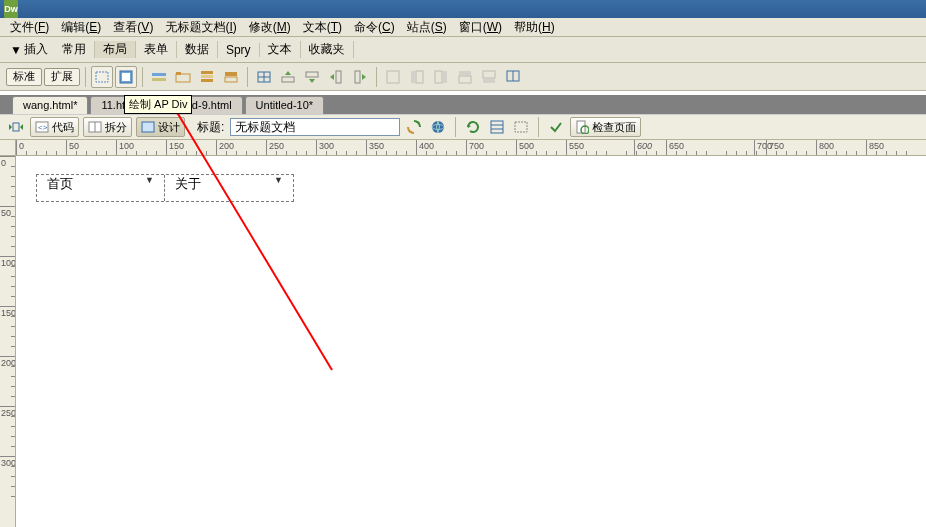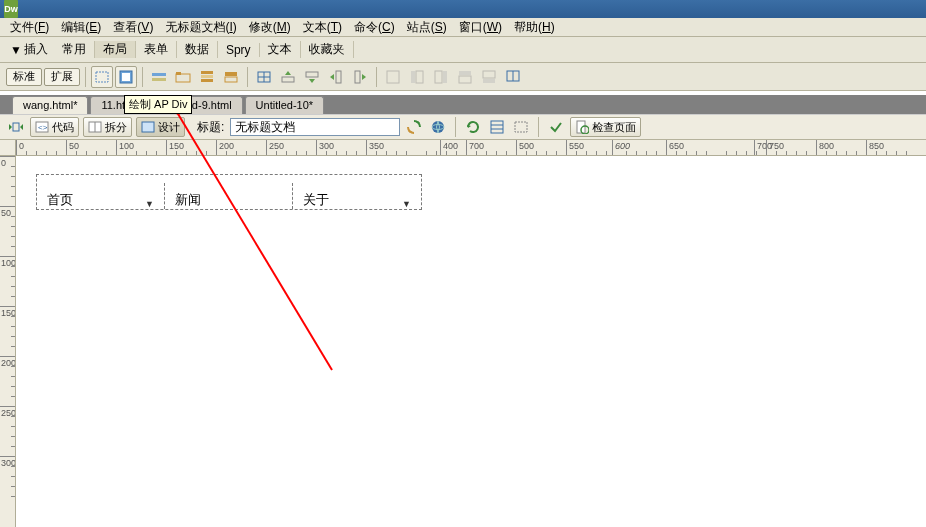--- a/index.html
+++ b/index.html
@@ -48,21 +48,21 @@
 .ruler-h .tick { position: absolute; top: 0; height: 16px; border-left: 1px solid #888; }
 .ruler-h .tick span { position: absolute; top: 1px; left: 2px; }
 .ruler-v { width: 16px; background: #efece0; border-right: 1px solid #b0ad97; position: absolute; left: 0; top: 16px; bottom: 0; overflow: hidden; font-size: 9px; color: #555; }
 .ruler-v .tick { position: absolute; left: 0; width: 16px; border-top: 1px solid #888; }
 .ruler-v .tick span { position: absolute; left: 1px; top: 1px; }
 .ruler-corner { width: 16px; height: 16px; background: #efece0; border-right: 1px solid #b0ad97; border-bottom: 1px solid #b0ad97; position: absolute; left: 0; top: 0; }
 .page { position: absolute; left: 16px; top: 16px; right: 0; bottom: 0; background: #fff; }
 
 
 .spry-menu { position: absolute; left: 20px; top: 18px; display: flex; border: 1px dashed #7a7a7a; }
-.spry-item { width: 128px; height: 26px; border-right: 1px dashed #7a7a7a; display: flex; align-items: flex-end; justify-content: space-between; padding: 0 10px; font-size: 13px; cursor: pointer; margin-top: 8px; }
+.spry-item { width: 128px; height: 26px; border-right: 1px dashed #7a7a7a; display: flex; align-items: flex-start; justify-content: space-between; padding: 0 10px; font-size: 13px; cursor: pointer; }
 .spry-item:last-child { border-right: none; }
 .spry-item .arrow { font-size: 9px; color: #333; }
 
 
 .red-line { position: absolute; pointer-events: none; z-index: 40; }
 
 svg.ic { width: 16px; height: 16px; }
 </style>
 </head>
 <body>
@@ -345,21 +345,21 @@
       <div class="tick" style="left: 320px; height: 5px; top: 11px;"></div>
       <div class="tick" style="left: 330px; height: 5px; top: 11px;"></div>
       <div class="tick" style="left: 340px; height: 5px; top: 11px;"></div>
       <div class="tick" style="left: 350px;">
         <span>350</span>
       </div>
       <div class="tick" style="left: 360px; height: 5px; top: 11px;"></div>
       <div class="tick" style="left: 370px; height: 5px; top: 11px;"></div>
       <div class="tick" style="left: 380px; height: 5px; top: 11px;"></div>
       <div class="tick" style="left: 390px; height: 5px; top: 11px;"></div>
-      <div class="tick" style="left: 424px;">
+      <div class="tick" style="left: 400px;">
         <span>400</span>
       </div>
       <div class="tick" style="left: 410px; height: 5px; top: 11px;"></div>
       <div class="tick" style="left: 420px; height: 5px; top: 11px;"></div>
       <div class="tick" style="left: 430px; height: 5px; top: 11px;"></div>
       <div class="tick" style="left: 440px; height: 5px; top: 11px;"></div>
       <div class="tick" style="left: 450px;">
         <span>700</span>
       </div>
       <div class="tick" style="left: 460px; height: 5px; top: 11px;"></div>
@@ -373,21 +373,21 @@
       <div class="tick" style="left: 520px; height: 5px; top: 11px;"></div>
       <div class="tick" style="left: 530px; height: 5px; top: 11px;"></div>
       <div class="tick" style="left: 540px; height: 5px; top: 11px;"></div>
       <div class="tick" style="left: 550px;">
         <span>550</span>
       </div>
       <div class="tick" style="left: 560px; height: 5px; top: 11px;"></div>
       <div class="tick" style="left: 570px; height: 5px; top: 11px;"></div>
       <div class="tick" style="left: 580px; height: 5px; top: 11px;"></div>
       <div class="tick" style="left: 590px; height: 5px; top: 11px;"></div>
-      <div class="tick" style="left: 596px; font-style: italic;">
+      <div class="tick" style="left: 618px; font-style: italic;">
         <span>600</span>
       </div>
       <div class="tick" style="left: 610px; height: 5px; top: 11px;"></div>
       <div class="tick" style="left: 620px; height: 5px; top: 11px;"></div>
       <div class="tick" style="left: 630px; height: 5px; top: 11px;"></div>
       <div class="tick" style="left: 640px; height: 5px; top: 11px;"></div>
       <div class="tick" style="left: 650px;">
         <span>650</span>
       </div>
       <div class="tick" style="left: 660px; height: 5px; top: 11px;"></div>
@@ -474,24 +474,20 @@
       <div class="tick" style="top: 330px; width: 5px; left: 11px;"></div>
       <div class="tick" style="top: 340px; width: 5px; left: 11px;"></div>
     </div>
   <div class="page">
     <div class="spry-menu">
       <div class="spry-item">
           <span>首页</span>
           <span class="arrow">▼</span>
         </div>
       <div class="spry-item">
-          <span>新闻</span>
-          <span></span>
-        </div>
-      <div class="spry-item">
           <span>关于</span>
           <span class="arrow">▼</span>
         </div>
     </div>
   </div>
 </div>
 
 <svg class="red-line" style="left:0;top:0" width="926" height="527">
   <line x1="172" y1="104" x2="332" y2="370" stroke="#ff0000" stroke-width="2"></line>
   <polygon points="172,104 180,115 167,112" fill="#ff0000"></polygon>

